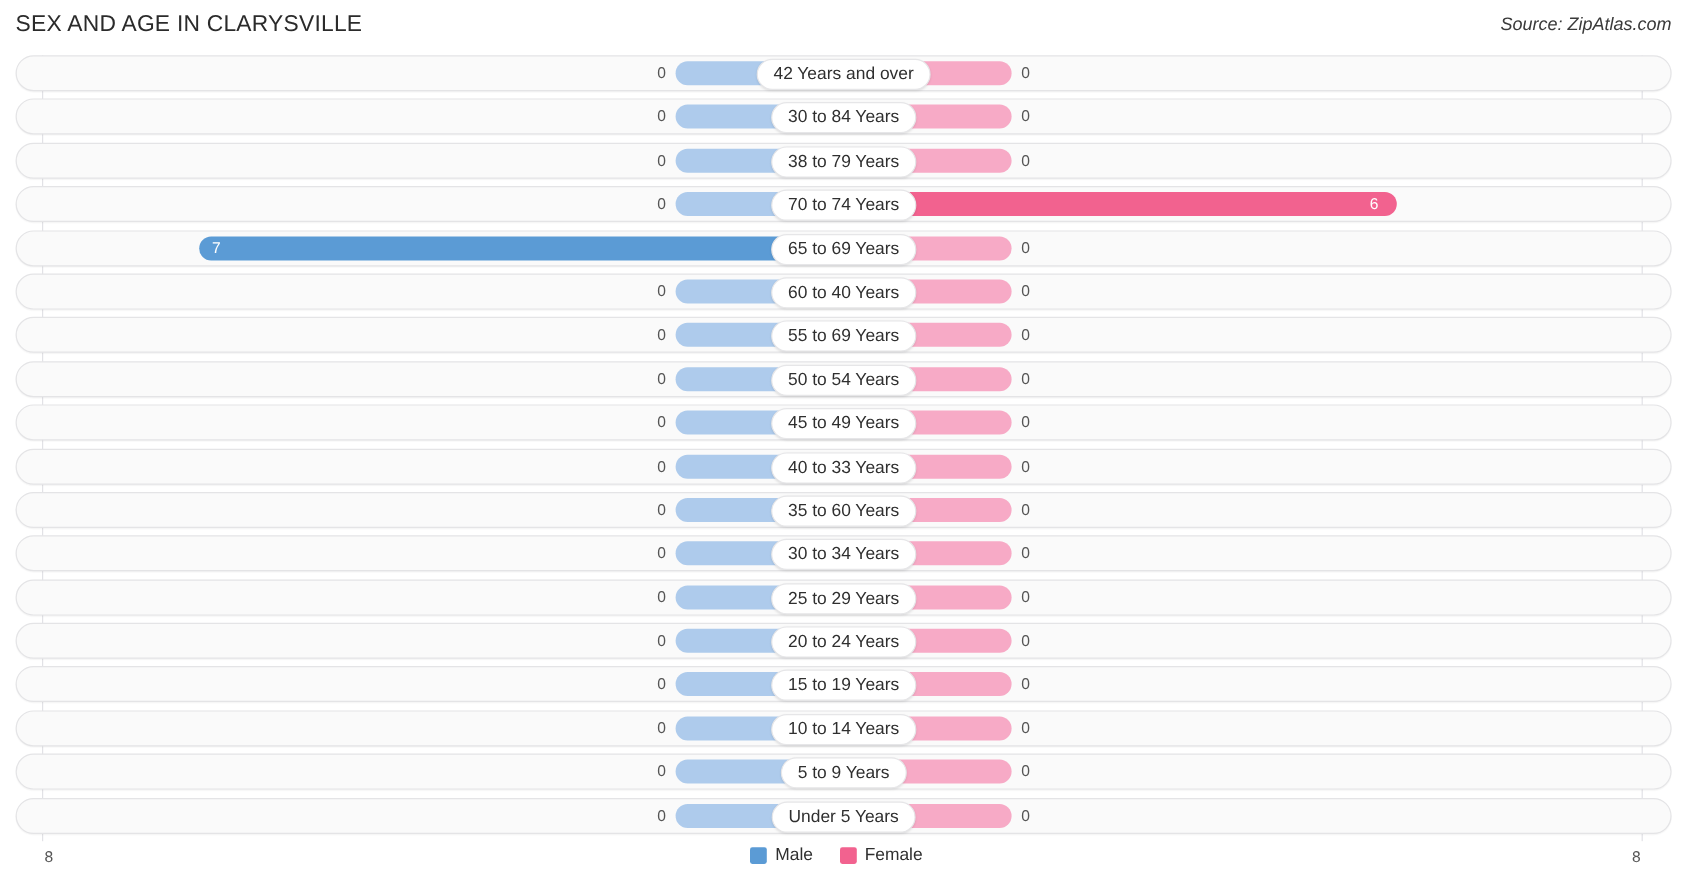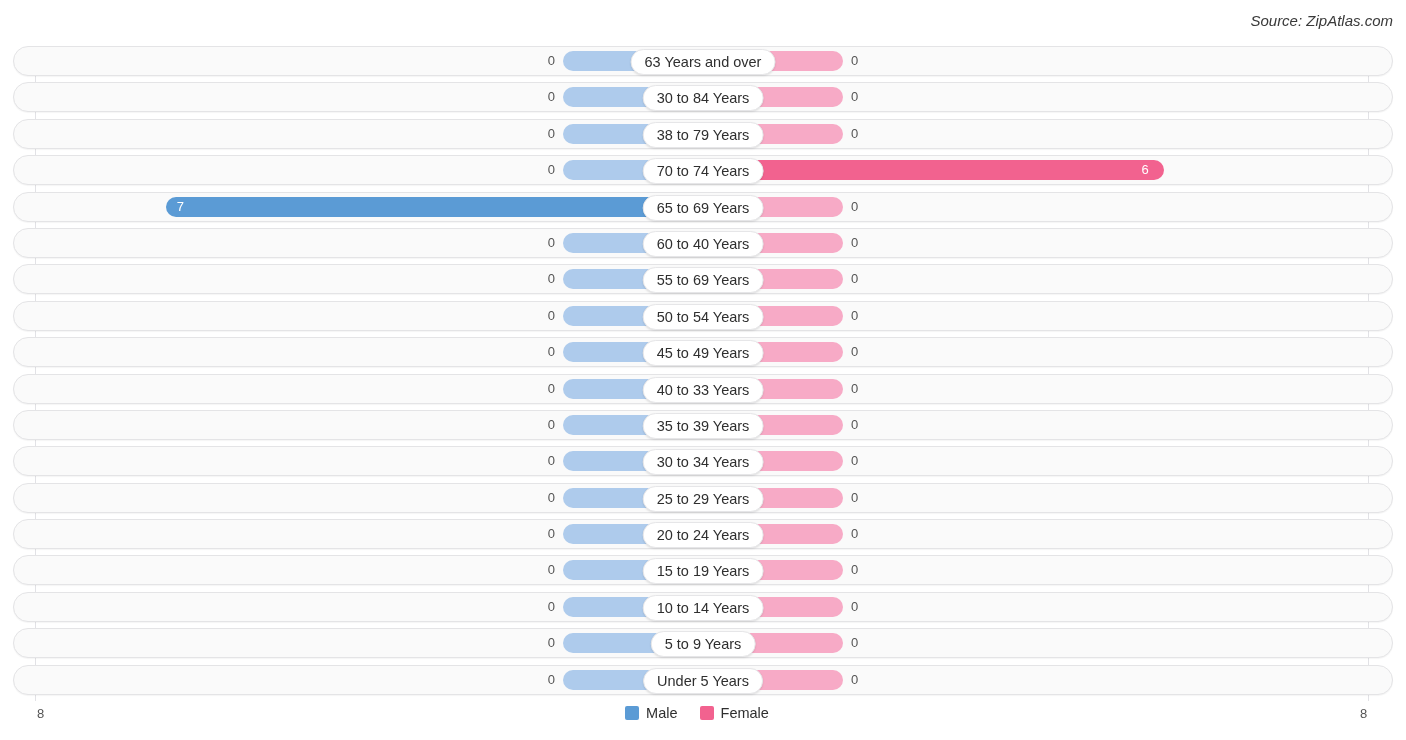--- a/index.html
+++ b/index.html
@@ -188,34 +188,35 @@
   .legend-swatch.female { background: #f2628f; }
   .legend-text {
     font-size: 14.5px;
     color: #2f2f2f;
   }
 </style>
 </head>
 <body>
 
 <div class="header">
+  <div class="chart-title">SEX AND AGE IN CLARYSVILLE</div>
   <div class="source">Source: ZipAtlas.com</div>
 </div>
 
 <div class="plot">
   <div class="gridline left"></div>
   <div class="gridline right"></div>
   <div class="rows" id="rows-container">
       <div class="row">
         <div class="row-inner">
           <div class="bar male stub" style="right: 689px; width: 140px;"></div>
           <div class="out-value" style="font-size: 13px; right: 837px; color: rgb(85, 85, 85);">0</div>
           <div class="bar female stub" style="left: 689px; width: 140px;"></div>
           <div class="out-value" style="font-size: 13px; left: 837px; color: rgb(85, 85, 85);">0</div>
-          <div class="age-pill">63 Years and over</div>
+          <div class="age-pill">42 Years and over</div>
         </div>
       </div>
       <div class="row">
         <div class="row-inner">
           <div class="bar male stub" style="right: 689px; width: 140px;"></div>
           <div class="out-value" style="font-size: 13px; right: 837px; color: rgb(85, 85, 85);">0</div>
           <div class="bar female stub" style="left: 689px; width: 140px;"></div>
           <div class="out-value" style="font-size: 13px; left: 837px; color: rgb(85, 85, 85);">0</div>
           <div class="age-pill">30 to 84 Years</div>
         </div>
@@ -291,21 +292,21 @@
           <div class="out-value" style="font-size: 13px; left: 837px; color: rgb(85, 85, 85);">0</div>
           <div class="age-pill">40 to 33 Years</div>
         </div>
       </div>
       <div class="row">
         <div class="row-inner">
           <div class="bar male stub" style="right: 689px; width: 140px;"></div>
           <div class="out-value" style="font-size: 13px; right: 837px; color: rgb(85, 85, 85);">0</div>
           <div class="bar female stub" style="left: 689px; width: 140px;"></div>
           <div class="out-value" style="font-size: 13px; left: 837px; color: rgb(85, 85, 85);">0</div>
-          <div class="age-pill">35 to 39 Years</div>
+          <div class="age-pill">35 to 60 Years</div>
         </div>
       </div>
       <div class="row">
         <div class="row-inner">
           <div class="bar male stub" style="right: 689px; width: 140px;"></div>
           <div class="out-value" style="font-size: 13px; right: 837px; color: rgb(85, 85, 85);">0</div>
           <div class="bar female stub" style="left: 689px; width: 140px;"></div>
           <div class="out-value" style="font-size: 13px; left: 837px; color: rgb(85, 85, 85);">0</div>
           <div class="age-pill">30 to 34 Years</div>
         </div>

